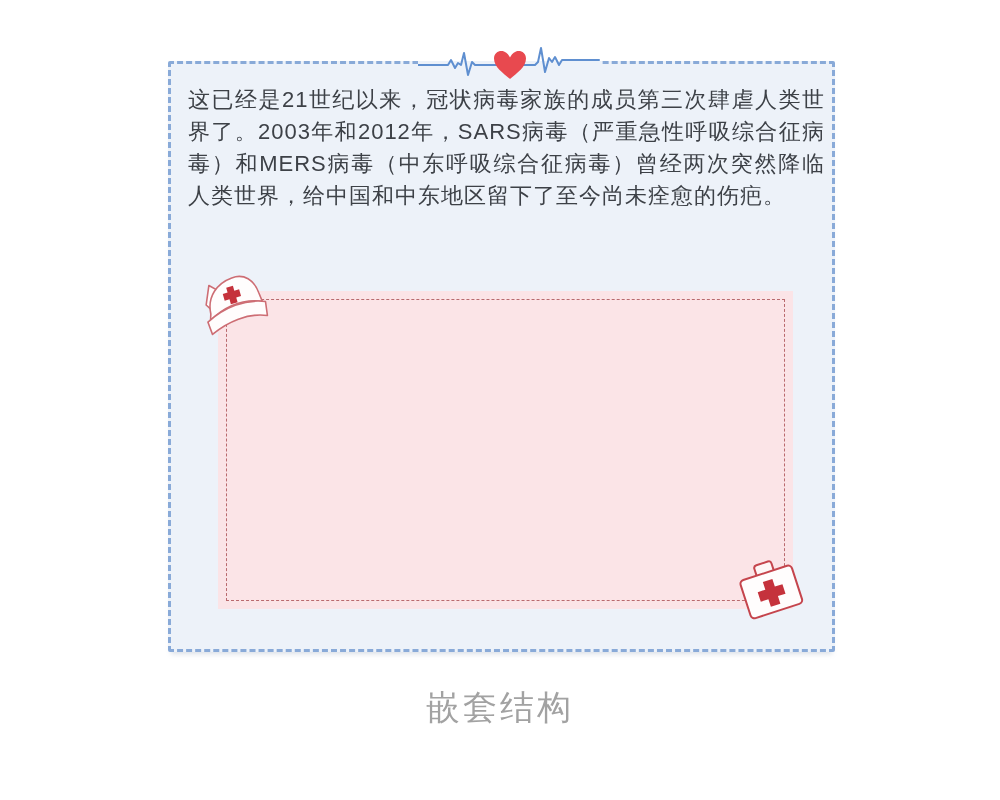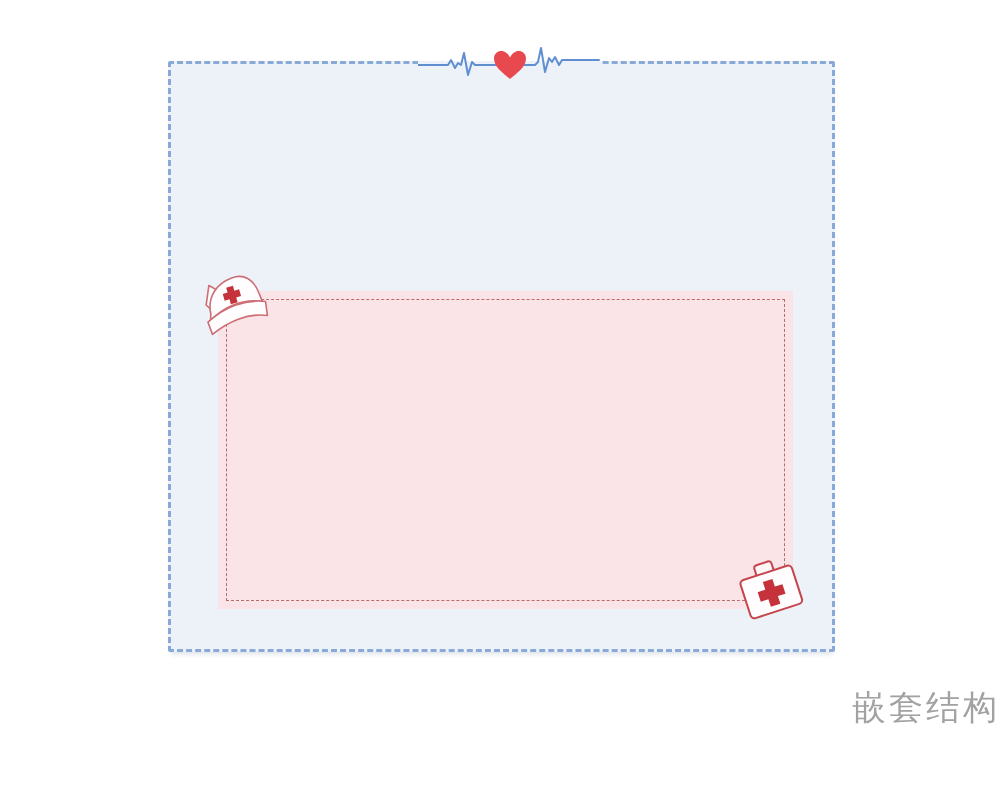--- a/index.html
+++ b/index.html
@@ -32,31 +32,32 @@
   }
   .nurse-cap{position:absolute;left:-24px;top:-24px;width:82px;height:74px;}
   .aid-kit{position:absolute;left:515px;top:265px;width:76px;height:70px;}
   .ecg-wrap{
     position:absolute;left:418px;top:46px;width:184px;height:42px;
     background:linear-gradient(#ffffff 0 15px,#edf2f9 15px 100%);
   }
   .ecg-wrap svg{display:block;}
   .caption{
     position:absolute;left:0;top:686px;width:1000px;margin:0;
-    text-align:right;font-size:34px;line-height:42px;letter-spacing:3px;
+    text-align:center;font-size:34px;line-height:42px;letter-spacing:3px;
     color:#a2a2a2;
   }
 </style>
 </head>
 <body>
 
 <div class="page">
 
   <div class="outer-box">
 
+    <p class="intro">这已经是21世纪以来，冠状病毒家族的成员第三次肆虐人类世界了。2003年和2012年，SARS病毒（严重急性呼吸综合征病毒）和MERS病毒（中东呼吸综合征病毒）曾经两次突然降临人类世界，给中国和中东地区留下了至今尚未痊愈的伤疤。</p>
 
     <div class="notice">
       <div class="notice-border"></div>
 
 
       <svg class="nurse-cap" viewBox="0 0 82 74">
         <g transform="rotate(-16 41 37)">
 
           <path d="M13,30 L21,12 L31,22 L18,38 Z" fill="#fffdfd" stroke="#cd6d74" stroke-width="1.6" stroke-linejoin="round"></path>
 

